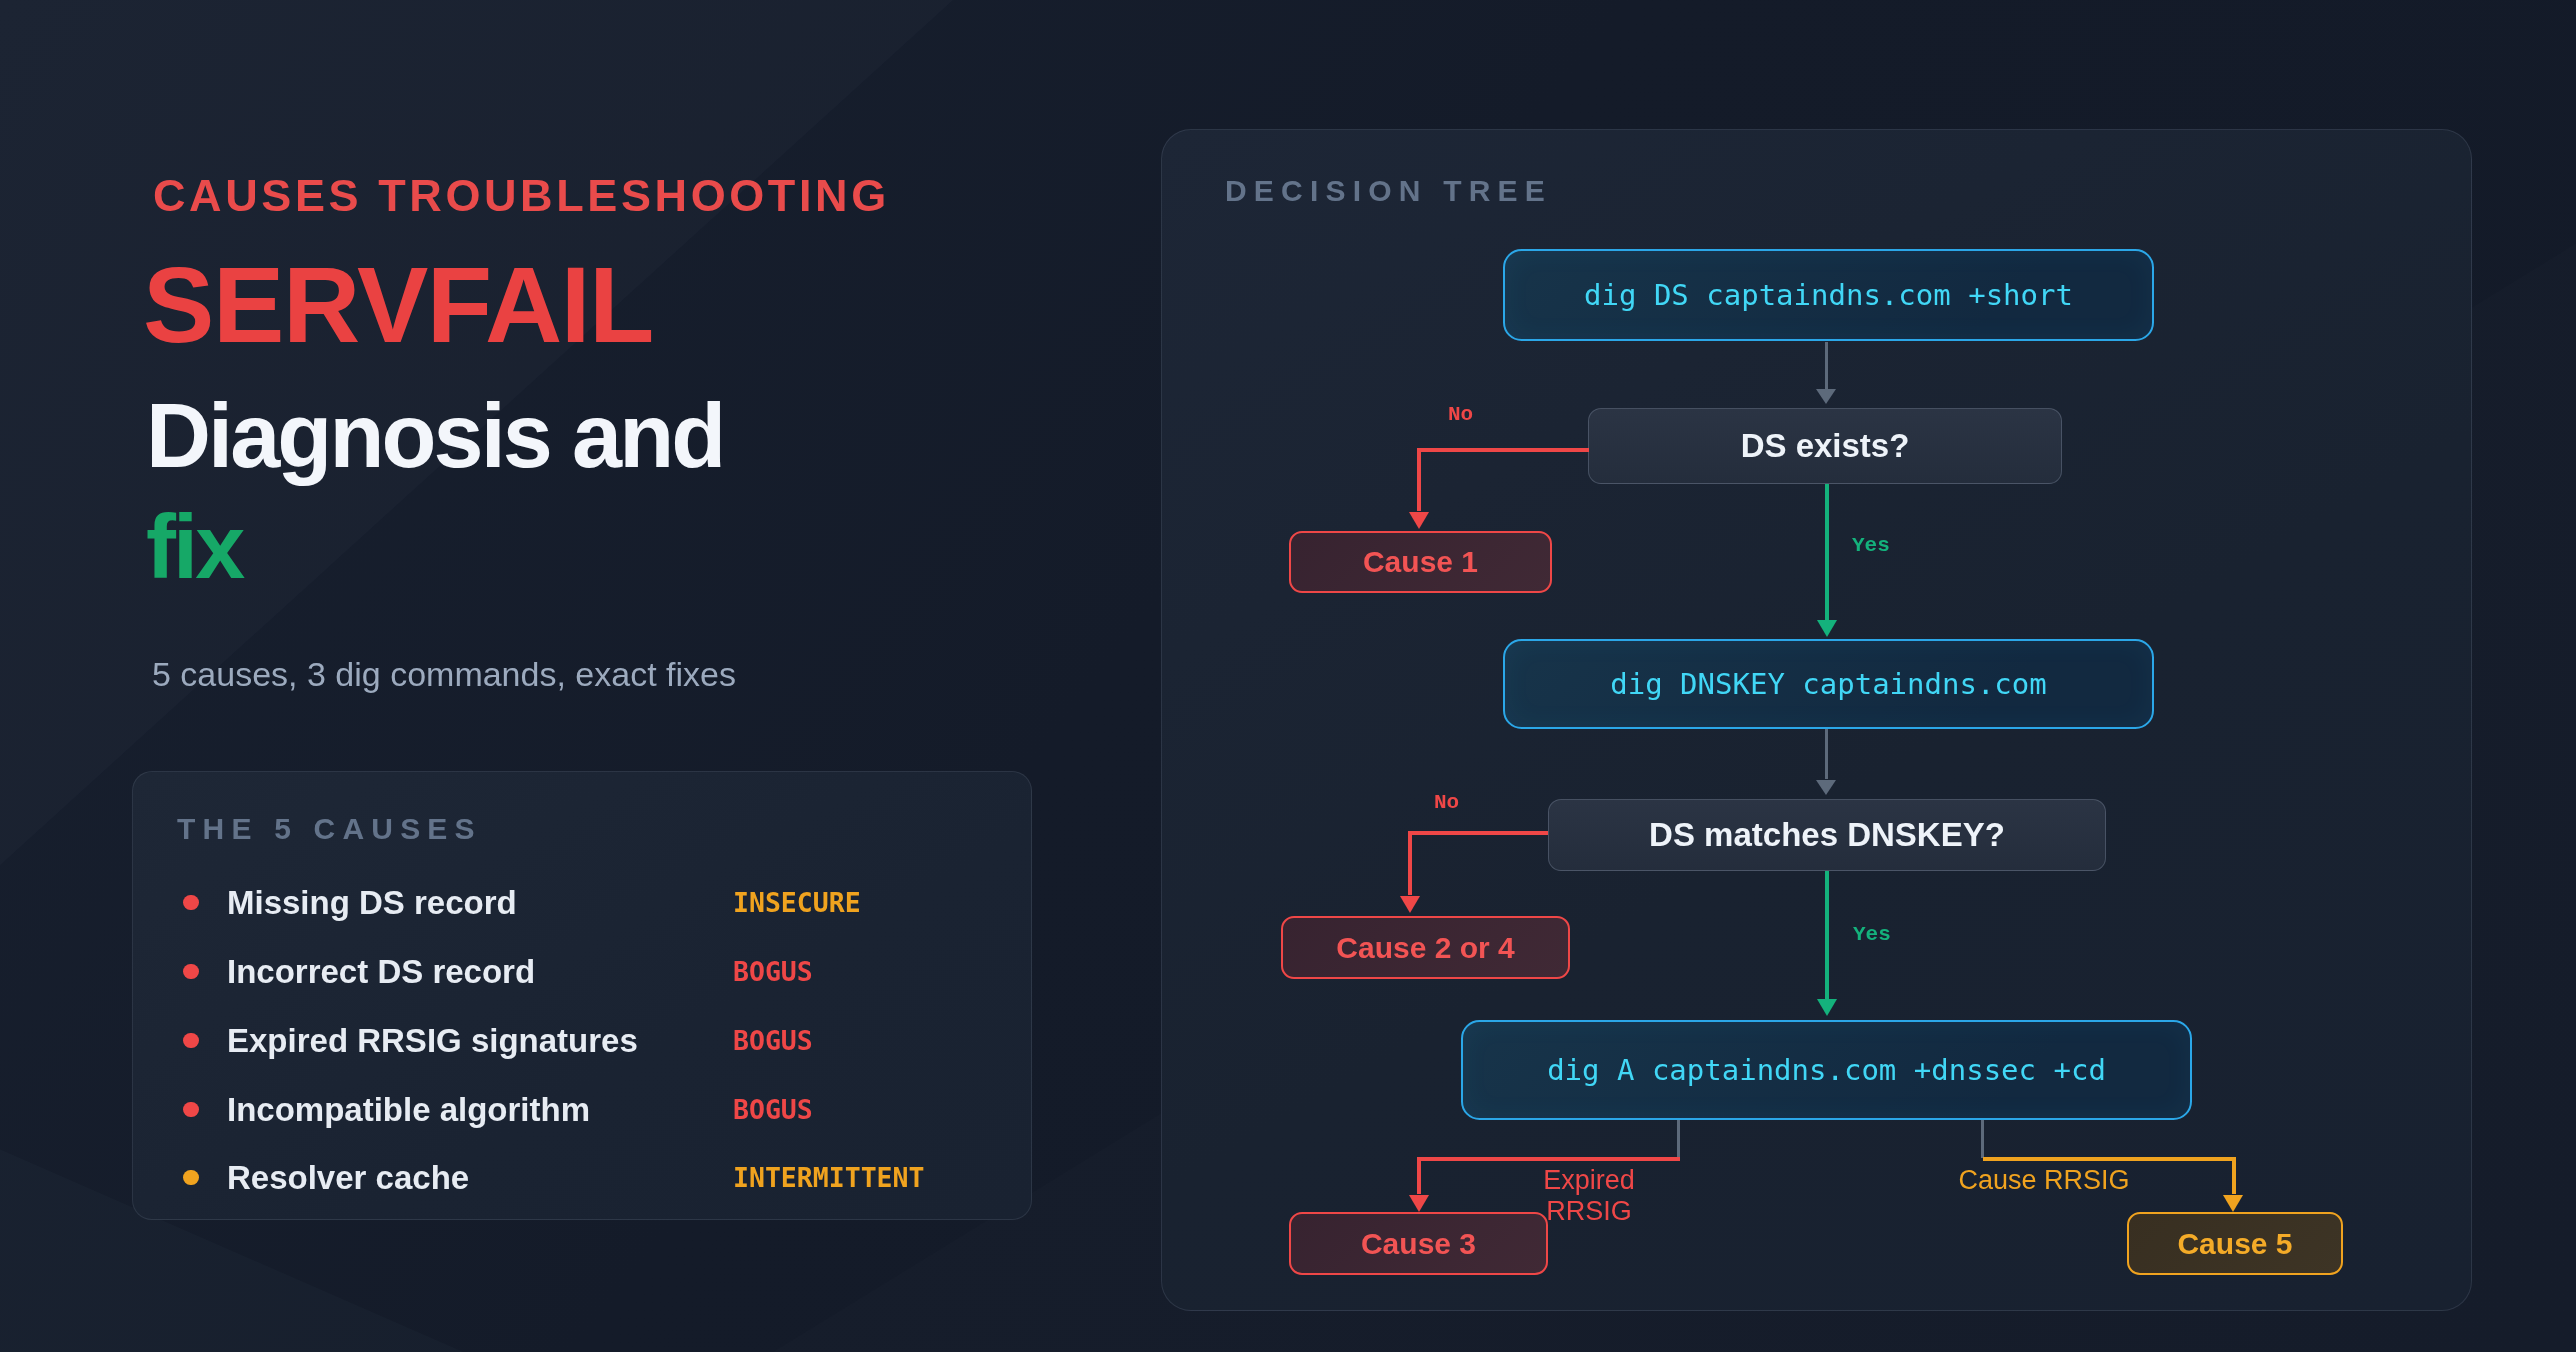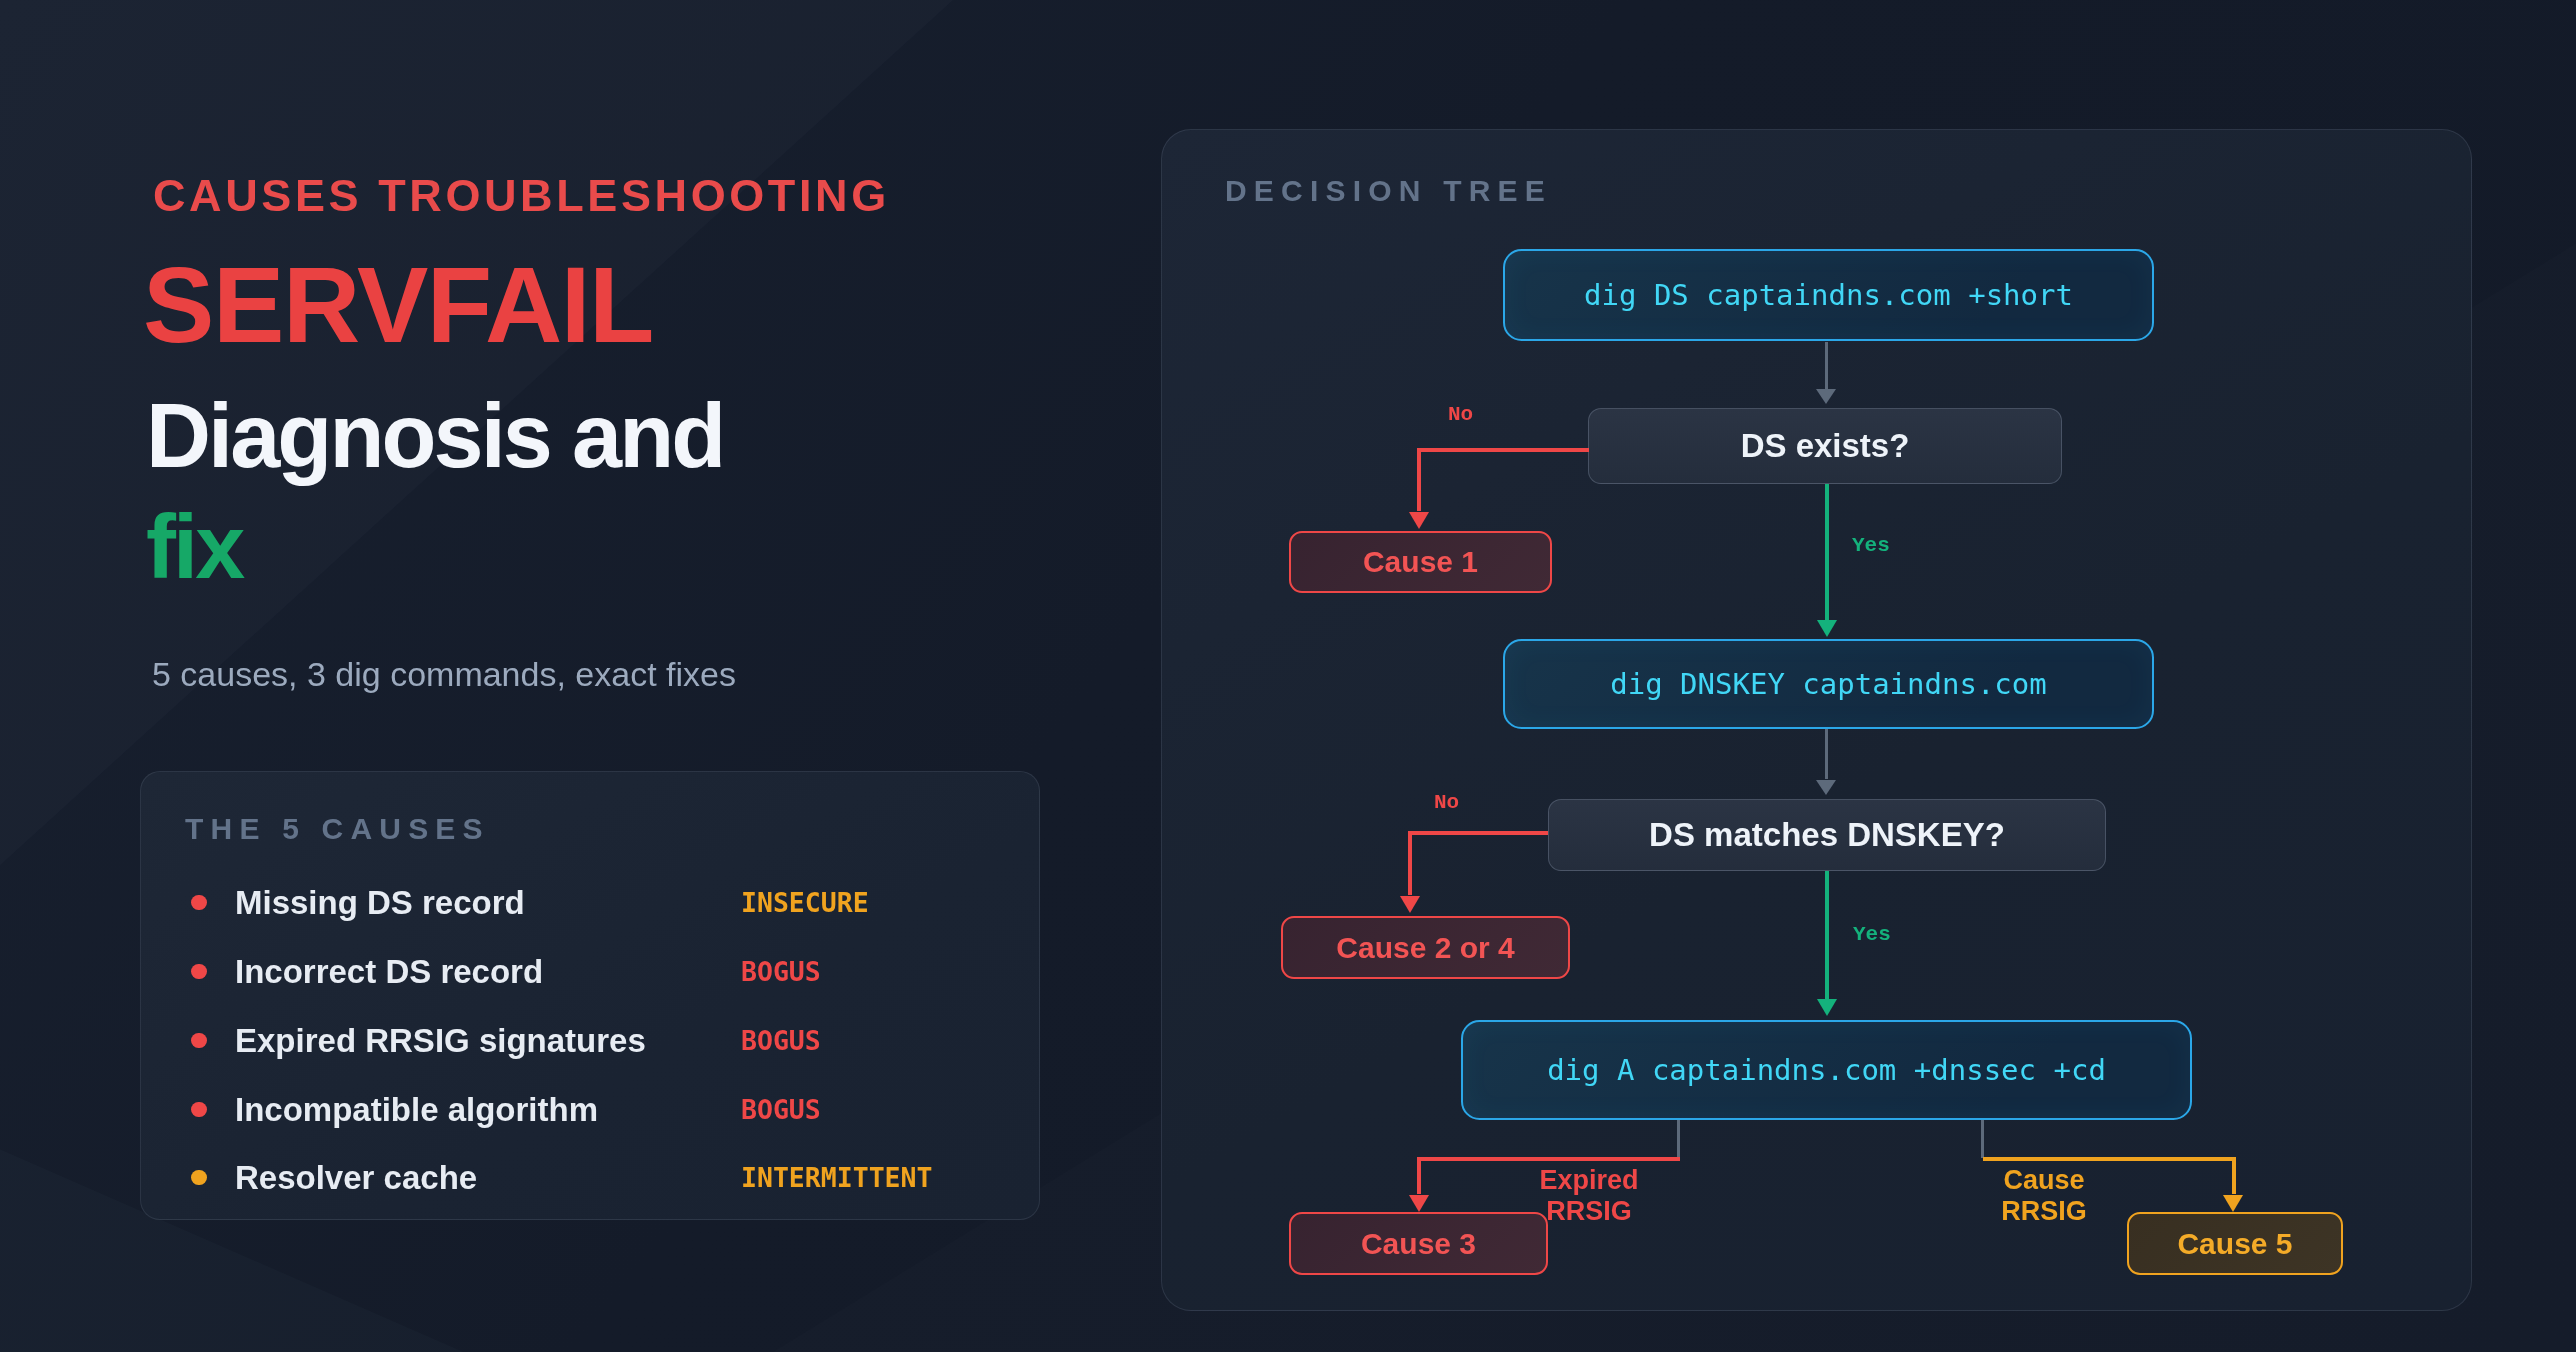--- a/index.html
+++ b/index.html
@@ -21,21 +21,21 @@
 
   .abs{position:absolute;}
   .eyebrow{left:153px;top:170px;font-size:45px;font-weight:700;letter-spacing:3.6px;color:#e94b4b;}
   .title-main{left:143px;top:252px;font-size:107px;line-height:1;font-weight:700;letter-spacing:-1.4px;color:#ea4242;}
   .title-sub{font-size:90px;line-height:1;font-weight:700;letter-spacing:-2.9px;}
   .t-white{left:146px;top:391px;color:var(--white);}
   .t-green{left:146px;top:502px;color:var(--green-title);}
   .tagline{left:152px;top:655px;font-size:34px;color:var(--muted);}
 
   .card{
-    left:140px;top:771px;width:900px;height:449px;border-radius:20px;
+    left:132px;top:771px;width:900px;height:449px;border-radius:20px;
     background:linear-gradient(150deg,#1e2736 0%,#1a2332 60%,#192231 100%);
     border:1.4px solid rgba(148,163,184,0.15);
   }
   .panel{
     left:1161px;top:129px;width:1311px;height:1182px;border-radius:30px;
     background:linear-gradient(150deg,#1d2636 0%,#192230 55%,#182130 100%);
     border:1.4px solid rgba(148,163,184,0.16);
   }
   .section-label{font-size:30px;font-weight:700;letter-spacing:7.2px;color:var(--header-muted);}
   .card .section-label{left:44px;top:40px;}
@@ -72,21 +72,21 @@
   .ah{position:absolute;width:0;height:0;border-left:10.7px solid transparent;border-right:10.7px solid transparent;border-top:17px solid;}
   .ah.gray{border-left-width:10px;border-right-width:10px;border-top-width:15.7px;border-top-color:var(--arrow-gray);}
   .ah.red{border-top-color:var(--red);}
   .ah.green{border-top-color:var(--green);}
   .ah.amber{border-top-color:var(--amber);}
 
   .branch-label{font-size:21px;font-weight:700;font-family:Liberation Mono, monospace;}
   .lbl-no,.lbl-expired{color:var(--red);}
   .lbl-yes{color:var(--green);}
   .lbl-valid{color:var(--amber);}
-  .edge-label{font-size:27px;font-weight:700;text-align:center;}
+  .edge-label{font-size:27px;font-weight:400;text-align:center;}
 </style>
 </head>
 <body>
 
 <div class="stage">
   <div class="sheen sheen-1"></div>
   <div class="sheen sheen-2"></div>
   <div class="sheen sheen-3"></div>
 
   <div class="abs eyebrow">CAUSES TROUBLESHOOTING</div>

